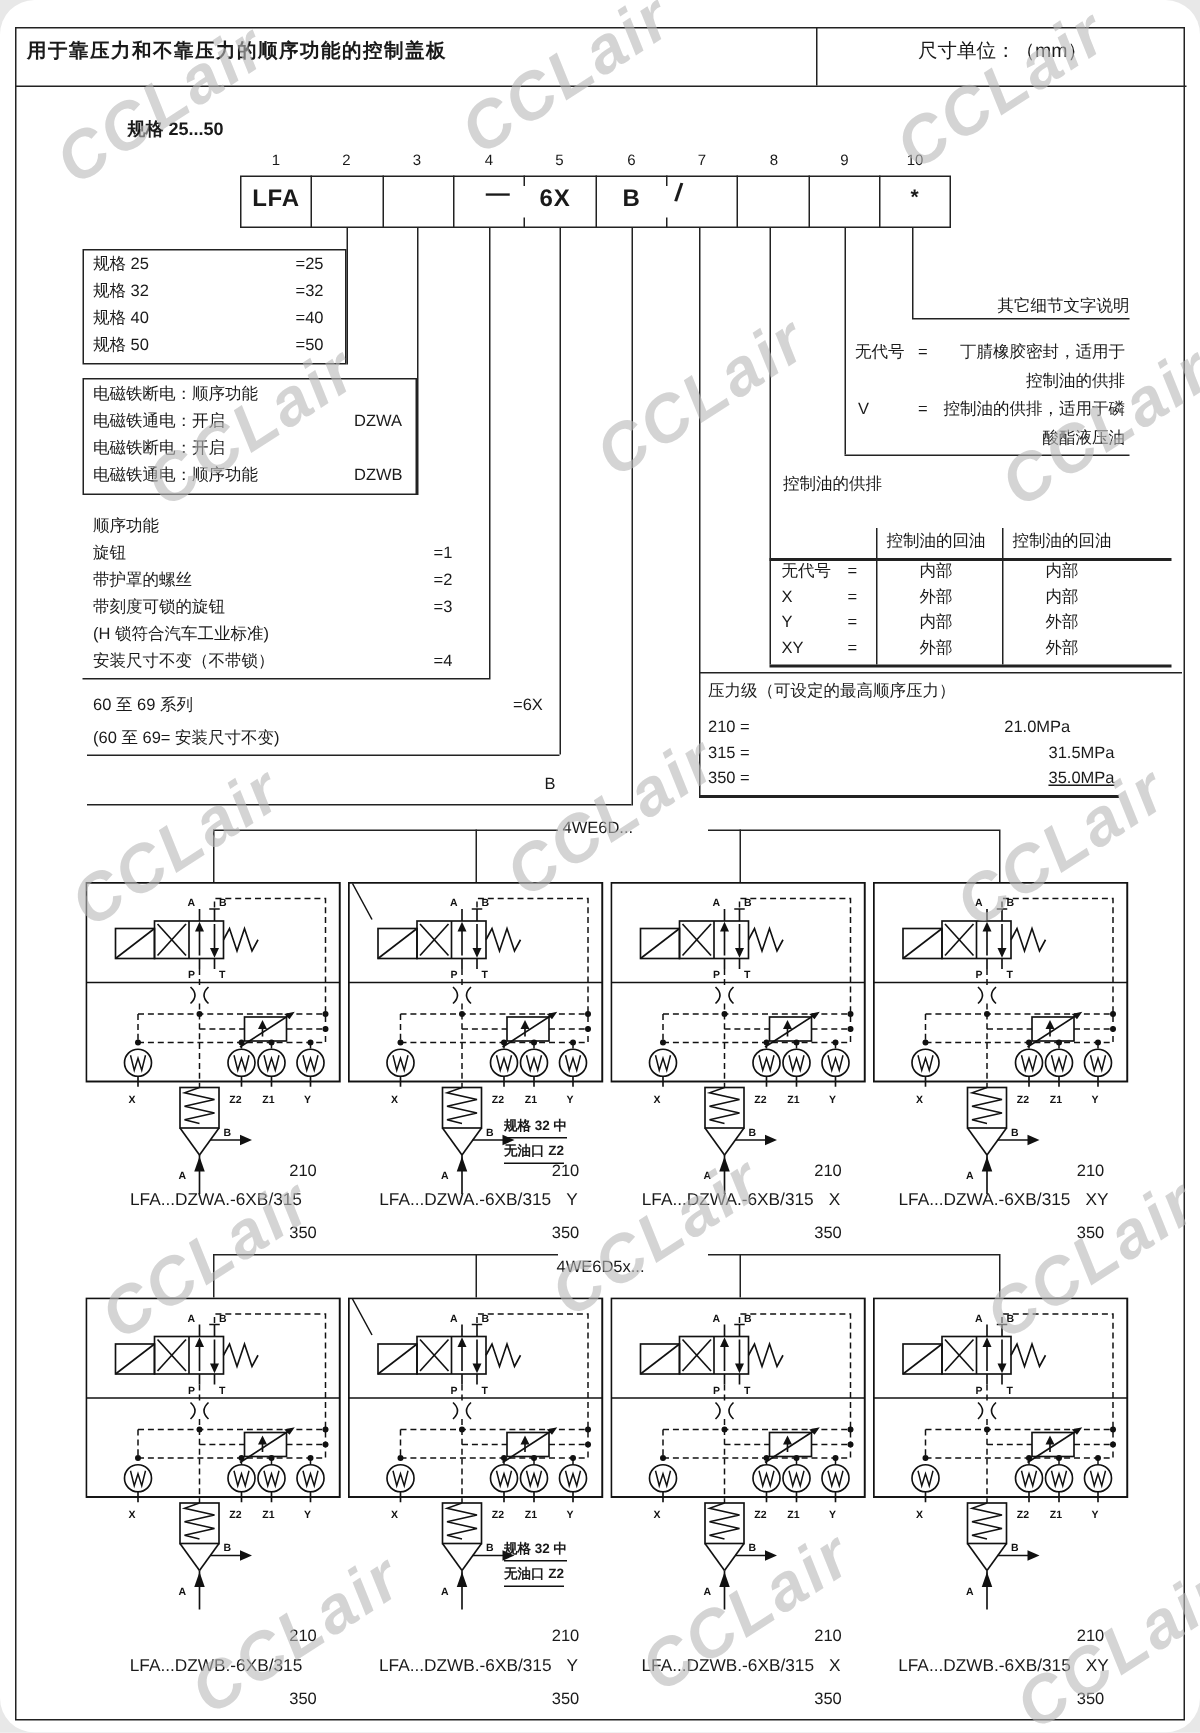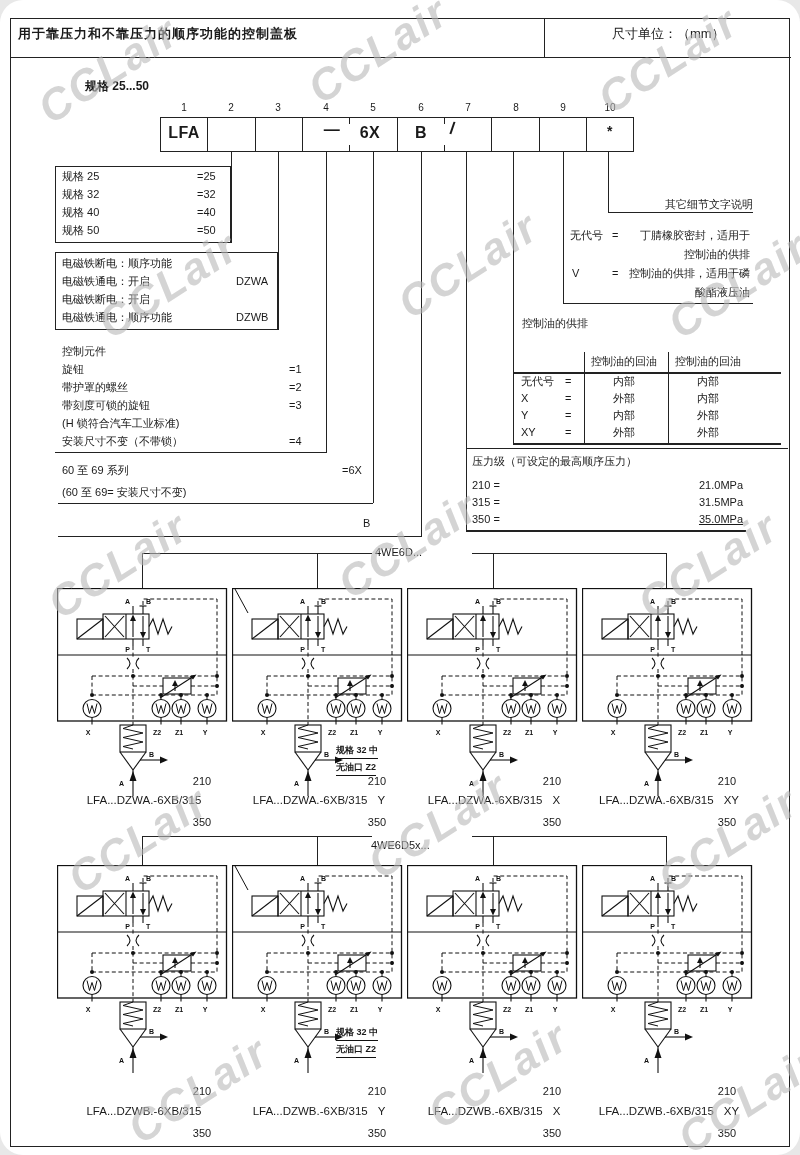--- a/index.html
+++ b/index.html
@@ -78,21 +78,21 @@
   <div class="t" style="left:197px;top:224px;">=50</div>
 
   <div class="rect" style="left:55px;top:252px;width:221px;height:76px;"></div>
   <div class="t" style="left:62px;top:257px;">电磁铁断电：顺序功能</div>
   <div class="t" style="left:62px;top:275px;">电磁铁通电：开启</div>
   <div class="t" style="left:236px;top:275px;">DZWA</div>
   <div class="t" style="left:62px;top:293px;">电磁铁断电：开启</div>
   <div class="t" style="left:62px;top:311px;">电磁铁通电：顺序功能</div>
   <div class="t" style="left:236px;top:311px;">DZWB</div>
 
-  <div class="t" style="left:62px;top:345px;">控制元件</div>
+  <div class="t" style="left:62px;top:345px;">顺序功能</div>
   <div class="t" style="left:62px;top:363px;">旋钮</div>
   <div class="t" style="left:289px;top:363px;">=1</div>
   <div class="t" style="left:62px;top:381px;">带护罩的螺丝</div>
   <div class="t" style="left:289px;top:381px;">=2</div>
   <div class="t" style="left:62px;top:399px;">带刻度可锁的旋钮</div>
   <div class="t" style="left:289px;top:399px;">=3</div>
   <div class="t" style="left:62px;top:417px;">(H 锁符合汽车工业标准)</div>
   <div class="t" style="left:62px;top:435px;">安装尺寸不变（不带锁）</div>
   <div class="t" style="left:289px;top:435px;">=4</div>
 
@@ -128,21 +128,21 @@
   <div class="t" style="left:565px;top:409px;">=</div>
   <div class="t ctr" style="left:586px;top:409px;width:76px;">内部</div>
   <div class="t ctr" style="left:670px;top:409px;width:76px;">外部</div>
   <div class="t" style="left:521px;top:426px;">XY</div>
   <div class="t" style="left:565px;top:426px;">=</div>
   <div class="t ctr" style="left:586px;top:426px;width:76px;">外部</div>
   <div class="t ctr" style="left:670px;top:426px;width:76px;">外部</div>
 
   <div class="t" style="left:472px;top:455px;">压力级（可设定的最高顺序压力）</div>
   <div class="t" style="left:472px;top:479px;">210 =</div>
-  <div class="t rgt" style="left:640px;top:479px;width:103px;">21.0MPa</div>
+  <div class="t rgt" style="left:640px;top:479px;width:103px;text-align:center;">21.0MPa</div>
   <div class="t" style="left:472px;top:496px;">315 =</div>
   <div class="t rgt" style="left:640px;top:496px;width:103px;">31.5MPa</div>
   <div class="t" style="left:472px;top:513px;">350 =</div>
   <div class="t rgt" style="left:640px;top:513px;width:103px;text-decoration:underline;">35.0MPa</div>
 
   <div class="t" style="left:375px;top:546px;">4WE6D...</div>
   <div class="t" style="left:371px;top:829px;margin-top:10px;">4WE6D5x...</div>
 
   <div class="drow" data-row="0" style="top:588px;">
   <div class="dcell" style="left: 57px;">

